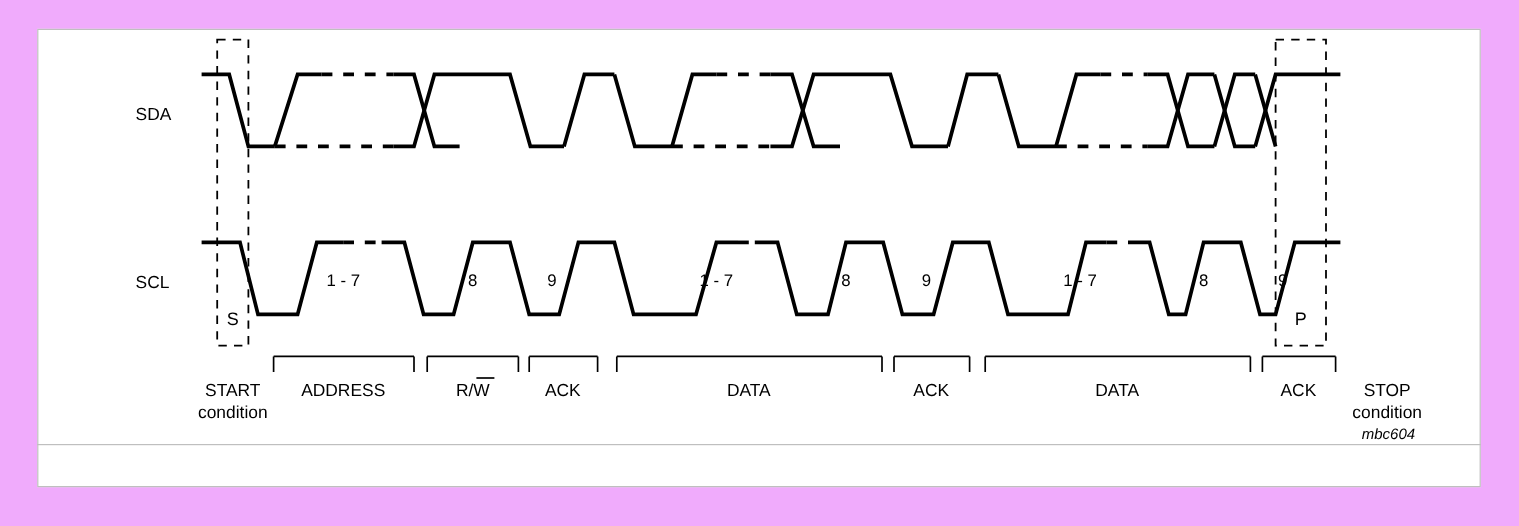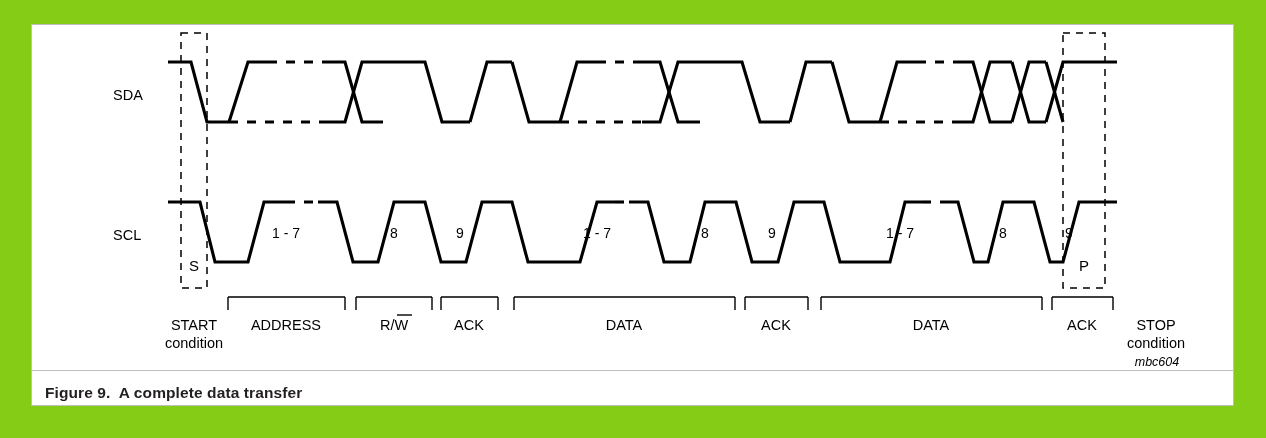--- a/index.html
+++ b/index.html
@@ -1,17 +1,17 @@
 <!DOCTYPE html>
 <html><head>
 <meta charset="utf-8">
 <style>
   html,body{margin:0;padding:0;background:#ffffff;}
   body{font-family:"Liberation Sans",sans-serif;}
-  #page{position:relative;width:1266px;height:438px;background:#84cc16;overflow:hidden;}
+  #page{position:relative;width:1266px;height:438px;background:#f0abfc;overflow:hidden;}
 
   #figure-frame{
     position:absolute;left:31px;top:24px;width:1203px;height:382px;
     background:#ffffff;border:1px solid #bfbfbf;box-sizing:border-box;
   }
   #caption-divider{
     position:absolute;left:31px;top:370px;width:1203px;height:1px;background:#bfbfbf;
   }
   #figure-caption{
     position:absolute;left:45px;top:380px;width:900px;height:26px;
@@ -153,15 +153,14 @@
 
         <text class="phase-label" x="1156" y="330">STOP</text>
         <text class="phase-label" x="1156" y="348">condition</text>
 
         <text class="credit-label" x="1157" y="366">mbc604</text>
       </g>
 
     </svg>
   </div>
 
-  <div id="figure-caption">Figure 9.  A complete data transfer</div>
 
 </div>
 
 </body></html>

